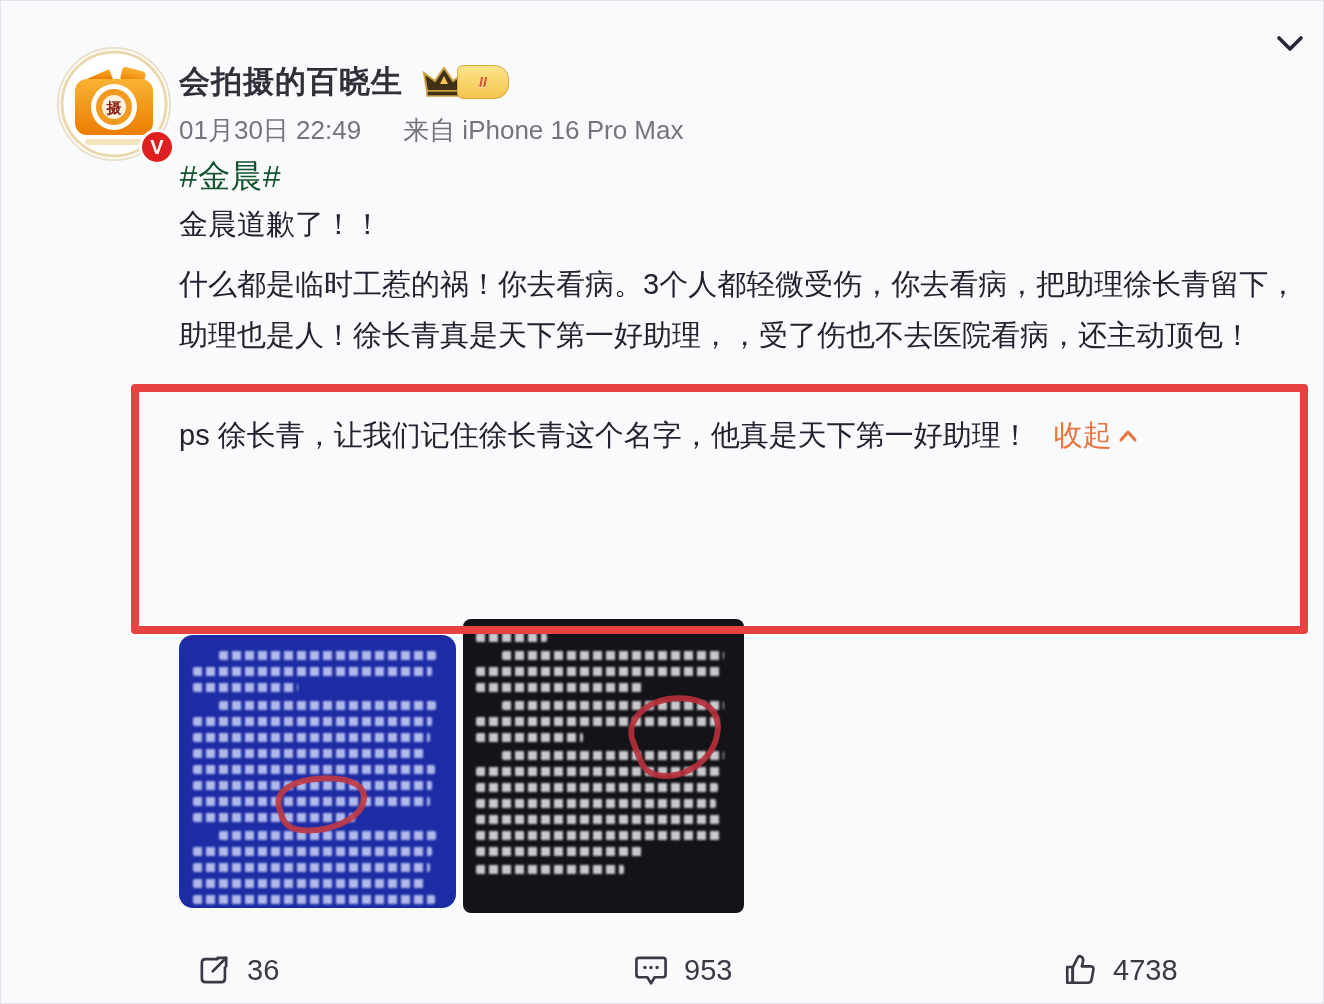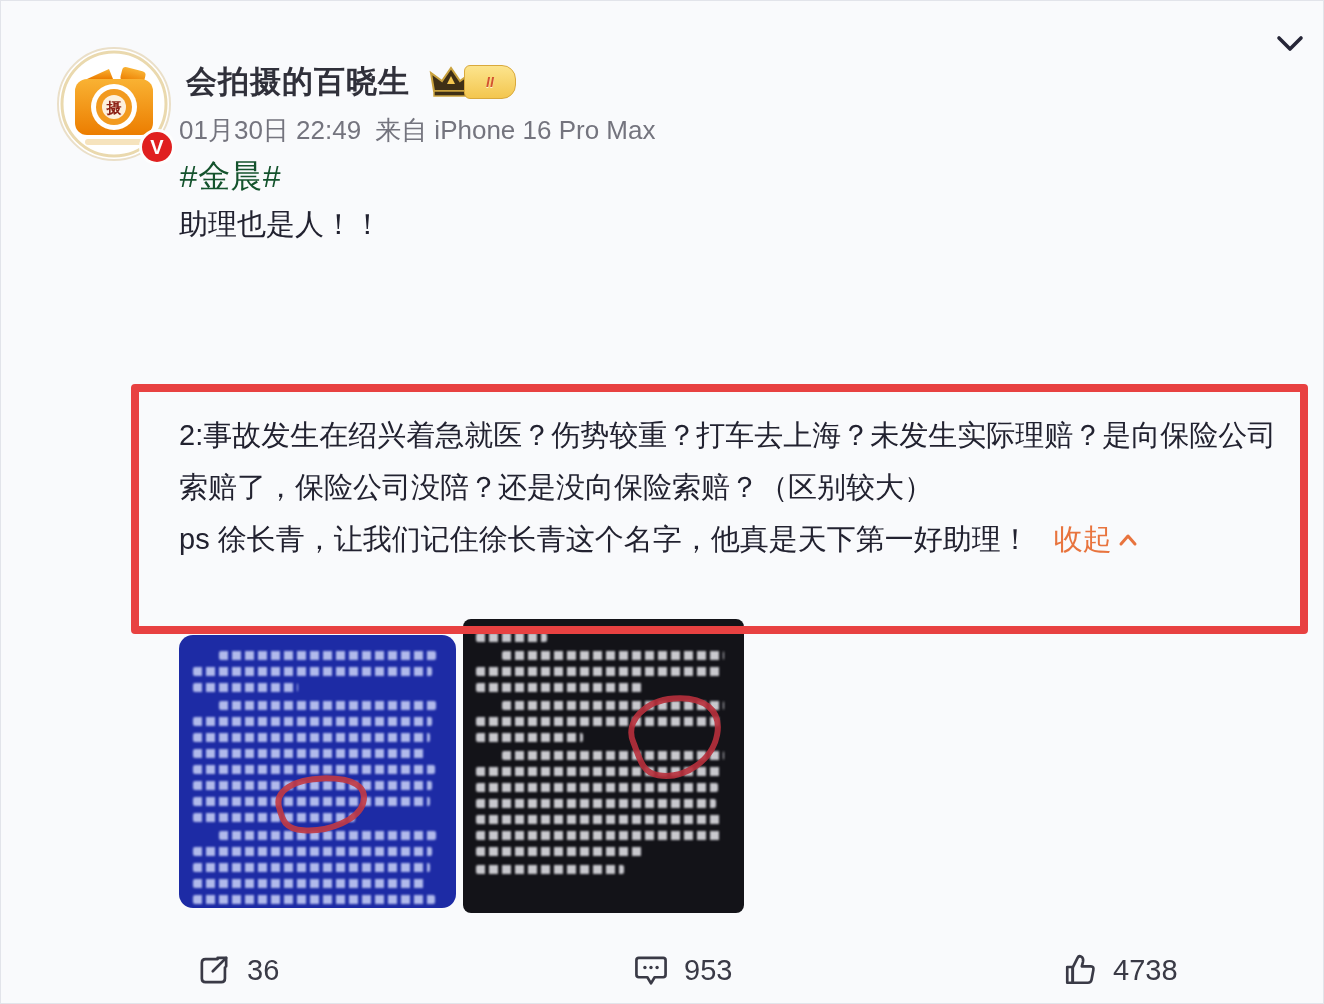--- a/index.html
+++ b/index.html
@@ -10,25 +10,25 @@
   
   .post-chevron { position:absolute; left:1272px; top:28px; width:34px; height:30px; cursor:pointer; }
 
   
   .avatar-wrap { position:absolute; left:56px; top:46px; width:118px; height:118px; cursor:pointer; }
   .avatar { width:114px; height:114px; border-radius:50%; background:#fff; border:2px solid #eadfc8; position:relative; overflow:hidden; }
   .v-badge { position:absolute; left:82px; top:82px; width:36px; height:36px; border-radius:50%; background:#e02020; border:3px solid #fdfdfd; color:#fff; font-weight:bold; font-size:20px; display:flex; align-items:center; justify-content:center; }
 
   
   .username-row { position:absolute; left:178px; top:60px; display:flex; align-items:center; }
-  .username { font-size:31px; font-weight:bold; color:#30303a; letter-spacing:1px; cursor:pointer;margin-left:7px; }
+  .username { font-size:31px; font-weight:bold; color:#30303a; letter-spacing:1px; cursor:pointer; }
   .vip-badge { margin-left:18px; display:flex; align-items:center; }
   .vip-pill { margin-left:-10px; width:52px; height:34px; background:linear-gradient(180deg,#fce48d,#f3c64f); border:1px solid #d9a93c; border-radius:6px 14px 14px 6px; display:flex; align-items:center; justify-content:center; font-weight:bold; font-style:italic; font-size:14px; color:#d3542e; text-shadow:0 1px 0 #fff3c9; }
   .meta-row { position:absolute; left:178px; top:112px; font-size:26px; color:#74747e; display:flex; gap:14px; }
-  .meta-row .src { cursor:pointer; }
+  .meta-row .src { cursor:pointer;margin-left:28px; }
 
   
   .hashtag { position:absolute; left:178px; top:154px; font-size:32px; color:#14532d; cursor:pointer;font-family:Liberation Mono, monospace; }
   .intro { position:absolute; left:178px; top:204px; font-size:29px; color:#222230; }
   .body-text { position:absolute; left:178px; top:258px; width:1130px; font-size:29px; color:#222230; line-height:51px; }
 
   
   .highlight-box { position:absolute; left:130px; top:383px; width:1177px; height:250px; border:8px solid #e84141; border-radius:4px; z-index:3; pointer-events:none; }
   .hl-inner { position:absolute; left:40px; top:17px; width:1105px; font-size:29px; color:#222230; line-height:52px; pointer-events:auto; }
   .collapse-link { color:#e8743e; cursor:pointer; margin-left:24px; white-space:nowrap; }
@@ -96,21 +96,22 @@
       <span class="vip-pill">II</span>
     </span>
   </div>
 
   <div class="meta-row">
     <span>01月30日 22:49</span>
     <span class="src">来自 iPhone 16 Pro Max</span>
   </div>
 
   <div class="hashtag">#金晨#</div>
-  <div class="intro">助理也是人！！</div>
+  <div class="intro">金晨道歉了！！</div>
+  <div class="body-text">什么都是临时工惹的祸！你去看病。3个人都轻微受伤，你去看病，把助理徐长青留下，助理也是人！徐长青真是天下第一好助理，，受了伤也不去医院看病，还主动顶包！</div>
 
   <div class="doc doc-blue">
     <div class="doc-text">
         <div class="doc-para">
           <div class="doc-line" style="margin-left: 26px; width: 87%;"></div>
           <div class="doc-line" style="width: 96%;"></div>
           <div class="doc-line" style="width: 42%;"></div>
         </div>
         <div class="doc-para">
           <div class="doc-line" style="margin-left: 26px; width: 87%;"></div>
@@ -163,21 +164,20 @@
           <div class="doc-line" style="width: 58%;"></div>
         </div>
       </div>
     <svg class="annotation" style="left:150px;top:66px" width="118" height="104" viewBox="0 0 118 104">
       <path d="M20 52 C14 30 38 12 66 14 C96 16 112 32 104 56 C96 80 66 96 40 88 C24 83 24 68 20 52 Z" fill="none" stroke="#b8303c" stroke-width="6" stroke-linecap="round" opacity=".9" transform="rotate(-8 59 52)"></path>
     </svg>
   </div>
 
   <div class="highlight-box">
     <div class="hl-inner">
-      <p>2:事故发生在绍兴着急就医？伤势较重？打车去上海？未发生实际理赔？是向保险公司索赔了，保险公司没陪？还是没向保险索赔？（区别较大）</p>
       <p><span>ps 徐长青，让我们记住徐长青这个名字，他真是天下第一好助理！</span><span class="collapse-link"><span>收起</span><svg width="20" height="14" viewBox="0 0 20 14">
               <polyline points="3,11 10,3 17,11" fill="none" stroke="#e8743e" stroke-width="3" stroke-linecap="round" stroke-linejoin="round"></polyline>
             </svg></span></p>
     </div>
   </div>
 
   <div class="action-bar">
     <div class="action act-repost">
       <svg width="34" height="34" viewBox="0 0 28 28">
         <path d="M17 5 H7 Q4 5 4 8 V21 Q4 24 7 24 H20 Q23 24 23 21 V12" fill="none" stroke="#3a3a46" stroke-width="2.2" stroke-linecap="round"></path>

